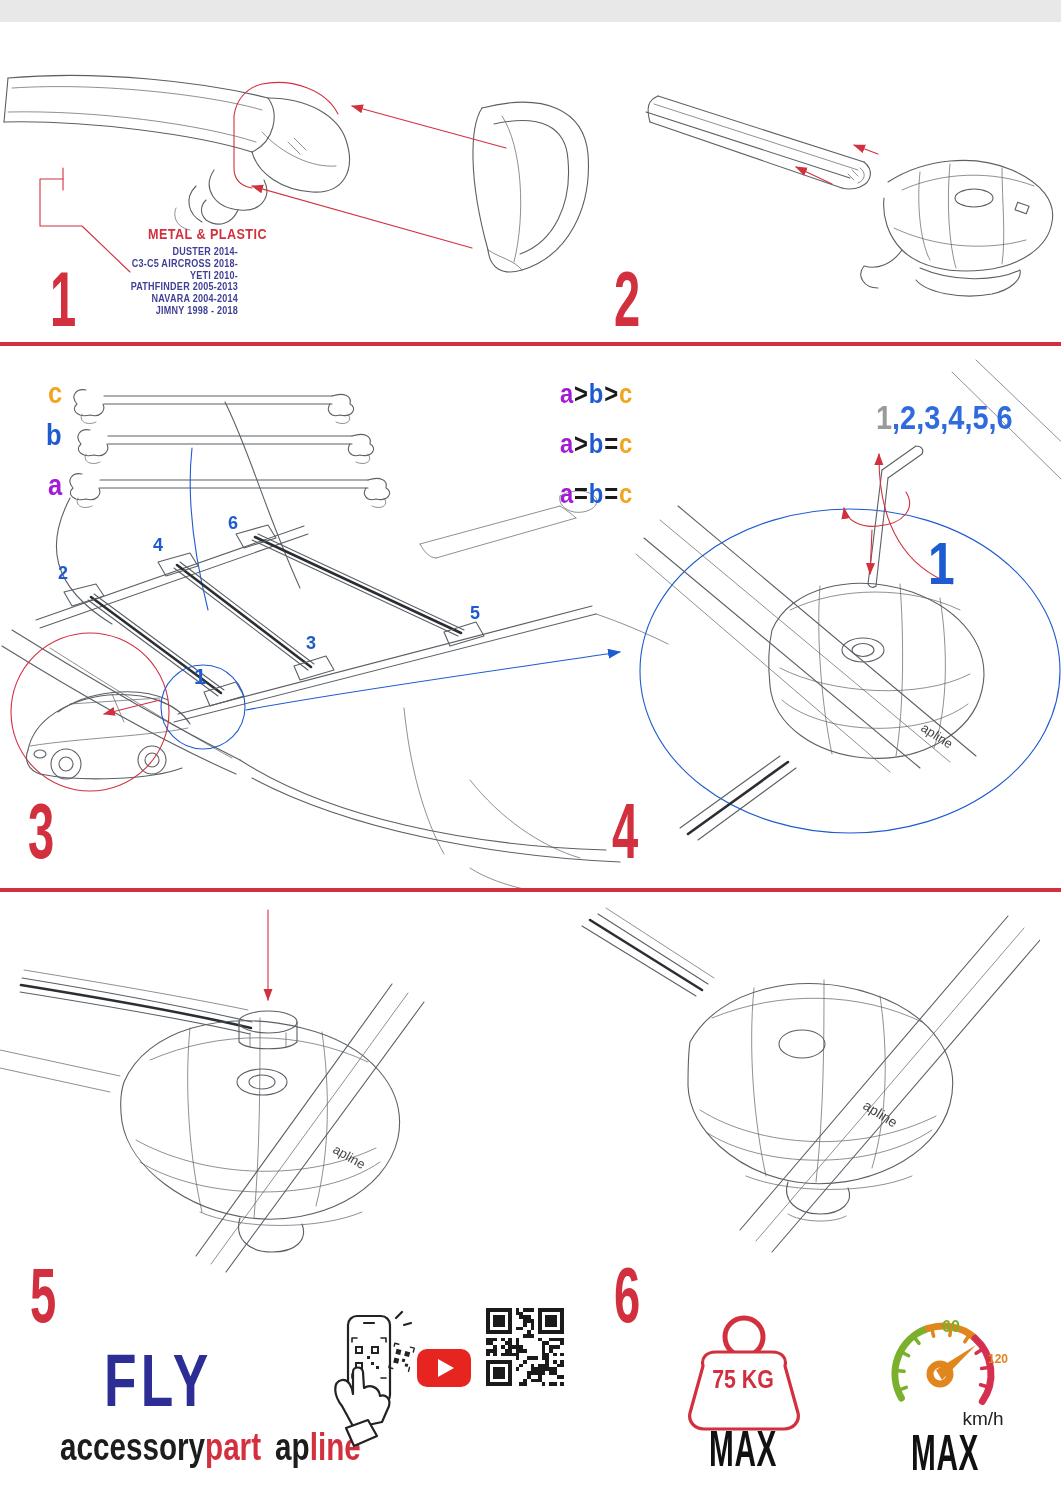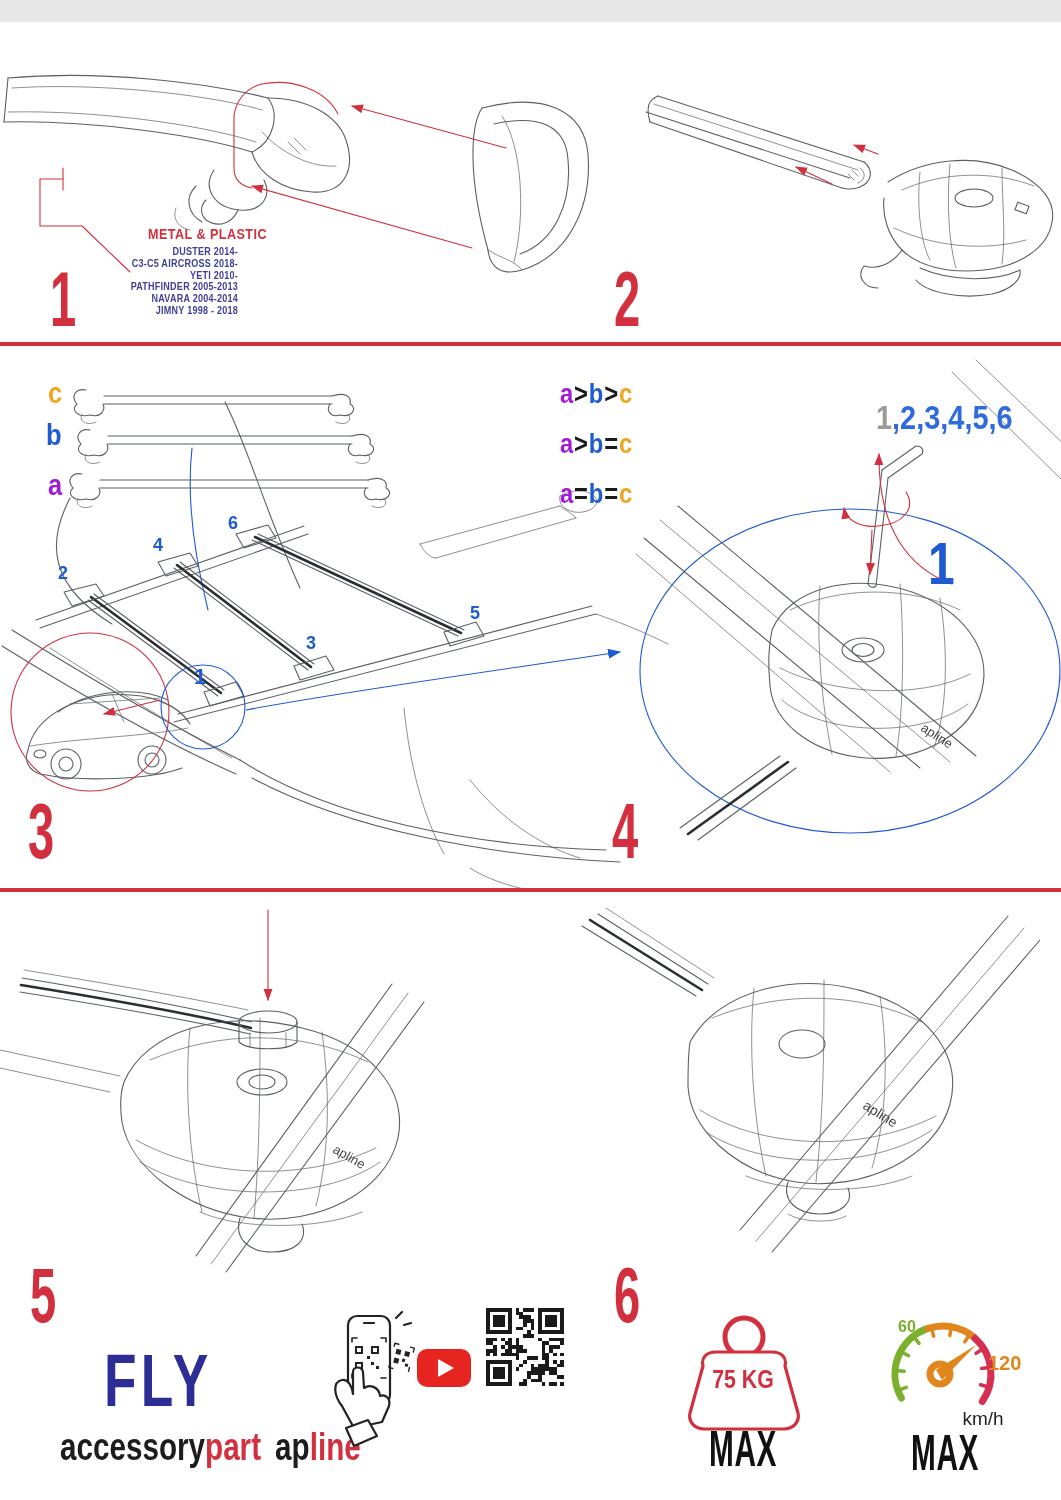--- a/index.html
+++ b/index.html
@@ -28,21 +28,21 @@
   .big-one{color:var(--blue,#1e5bd0);font-weight:bold;font-size:60px;line-height:1;transform:scale(.8,1);transform-origin:left top;}
   .fly{color:var(--navy,#2d2d96);font-weight:bold;font-size:74px;line-height:1;letter-spacing:6px;
        transform:scale(.72,1);transform-origin:left top;}
   .brandline{font-weight:bold;font-size:38px;line-height:1;transform:scale(.78,1);transform-origin:left top;}
   .brandline .blk{color:#1d1d1d;} .brandline .rd{color:var(--red,#d2303e);}
   .badge-kg{color:var(--red,#d2303e);font-weight:bold;font-size:26px;text-align:center;
             transform:scale(.82,1);transform-origin:center top;}
   .badge-max{color:#111;font-weight:bold;font-size:48px;text-align:center;line-height:1;
              transform:scale(.62,1.05);transform-origin:center top;letter-spacing:1px;}
   .spd-60{color:#7ab02c;font-weight:bold;font-size:16px;}
-  .spd-120{color:#e0861c;font-weight:bold;font-size:20px;}
+  .spd-120{color:#e0861c;font-weight:bold;font-size:12px;}
   .spd-unit{color:#222;font-size:19px;text-align:center;}
   .divider{left:0;width:1061px;height:4px;background:var(--red,#c4313e);}
 </style>
 </head>
 <body>
 
 <div id="canvas" style="--red: #d2303e; --blue: #1e5bd0; --purple: #a31bd4; --orange: #efa51f; --navy: #2d2d96; --gray: #9a9a9a; --green: #7ab02c; --gauge_orange: #e0861c;">
 
   <svg class="abs" width="0" height="0">
     <defs>
@@ -477,18 +477,18 @@
     <path d="M50.2,16.4 A48,48 0 0 1 95.9,25.2" stroke="#e0861c" stroke-width="7"></path>
     <path d="M97.1,26.3 A48,48 0 0 1 104.3,89.5" stroke="#d63050" stroke-width="7"></path>
     <g stroke-width="3.5">
       <path d="M28.3,75.3 L19.9,78.4 M26.1,59.3 L17.1,58.6 M30.6,43.7 L22.6,39.5 M41,31.3 L35.4,24.2" stroke="#7ab02c"></path>
       <path d="M55.6,24.2 L53.4,15.4 M71.8,23.6 L73.3,14.7 M86.8,29.7 L91.8,22.2" stroke="#e0861c"></path>
       <path d="M98.1,41.3 L105.7,36.6 M103.6,56.6 L112.5,55.3 M102.5,72.8 L111.1,75.2" stroke="#d63050"></path>
     </g>
     <polygon points="58,58 64,68 98,33" fill="#e0861c" stroke="none"></polygon>
     <circle cx="62" cy="62" r="10" stroke="#e0861c" stroke-width="7"></circle>
   </svg>
-  <span class="abs spd-60" style="left:898px;top:1296px">60</span>
+  <span class="abs spd-60" style="left:942px;top:1296px">60</span>
   <span class="abs spd-120" style="left:988px;top:1330px">120</span>
   <div class="abs spd-unit" style="left:916px;top:1386px;width:134px">km/h</div>
   <div class="abs badge-max" style="left:878px;top:1406px;width:134px">MAX</div>
 
 </div>
 
 </body></html>

